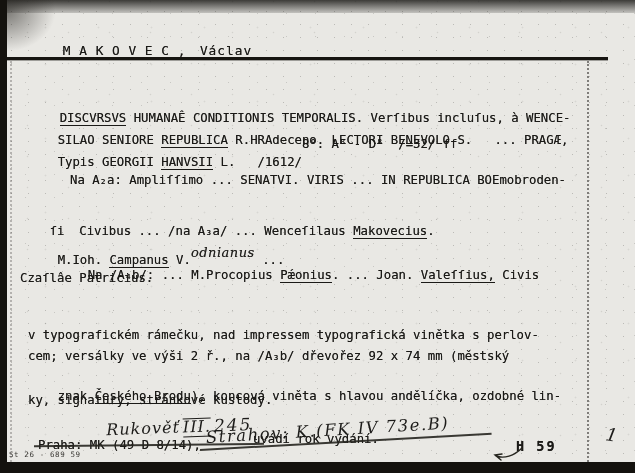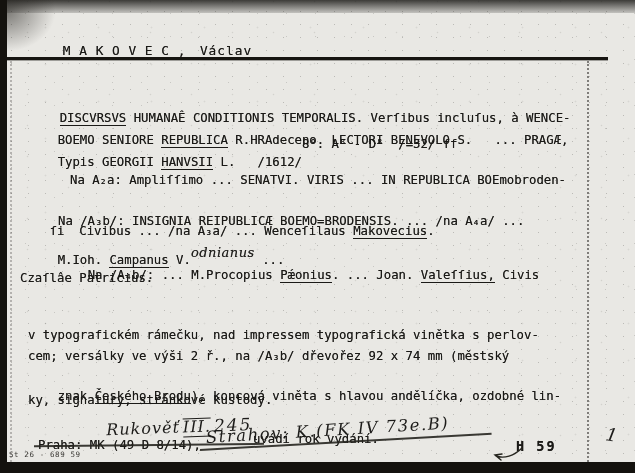--- a/index.html
+++ b/index.html
@@ -57,32 +57,31 @@
 
   <div class="rule" style="left:6px; top:57px; width:602px; height:3px;"></div>
 
   <div class="dotline" style="left:10px; top:61px; height:401px; opacity:.5;"></div>
   <div class="dotline" style="left:587px; top:61px; height:401px;"></div>
 
   <div class="tl" style="left:30px; top:92px;">
     <span class="u">DISCVRSVS</span><span> HUMANAÊ CONDITIONIS TEMPORALIS. Verſibus incluſus, à WENCE-</span>
   </div>
   <div class="tl" style="left:28px; top:114px;">
-    <span>BOEMO SENIORE </span><span class="u">REPUBLICA</span><span> R.HRAdeceno. LECTORI BENEVOLO S.   ... PRAGÆ,</span>
+    <span>SILAO SENIORE </span><span class="u">REPUBLICA</span><span> R.HRAdeceno. LECTORI BENEVOLO S.   ... PRAGÆ,</span>
   </div>
   <div class="tl" style="left:28px; top:136px;">
     <span>Typis GEORGII </span><span class="u">HANVSII</span><span> L.   /1612/</span>
   </div>
   <div class="tl" style="left:302px; top:136px;">8°. A⁸ - D⁸  /=32/ ff</div>
 
   <div class="tl" style="left:70px; top:172px;">Na A₂a: Ampliſſimo ... SENATVI. VIRIS ... IN REPUBLICA BOEmobroden-</div>
   <div class="tl" style="left:20px; top:205px;">
     <span>ſi  Civibus ... /na A₃a/ ... Wenceſilaus </span><span class="u">Makovecius</span><span>.</span>
   </div>
-  <div class="tl" style="left:58px; top:213px;">Na /A₃b/: INSIGNIA REIPUBLICÆ BOEMO=BRODENSIS. ... /na A₄a/ ...</div>
   <div class="tl" style="left:28px; top:233px;">
     <span>M.Ioh. </span><span class="u">Campanus</span><span> V.</span><span class="hand-sup">odnianus</span><span> ...</span>
   </div>
 
   <div class="tl" style="left:58px; top:249px;">
     <span>Na /A₄b/: ... M.Procopius </span><span class="u">Pǽonius</span><span>. ... Joan. </span><span class="u">Valeſſius,</span><span> Civis</span>
   </div>
   <div class="tl" style="left:20px; top:270px;">Czaſlâe Patricius.</div>
 
   <div class="tl" style="left:28px; top:327px;">v typografickém rámečku, nad impressem typografická vinětka s perlov-</div>

